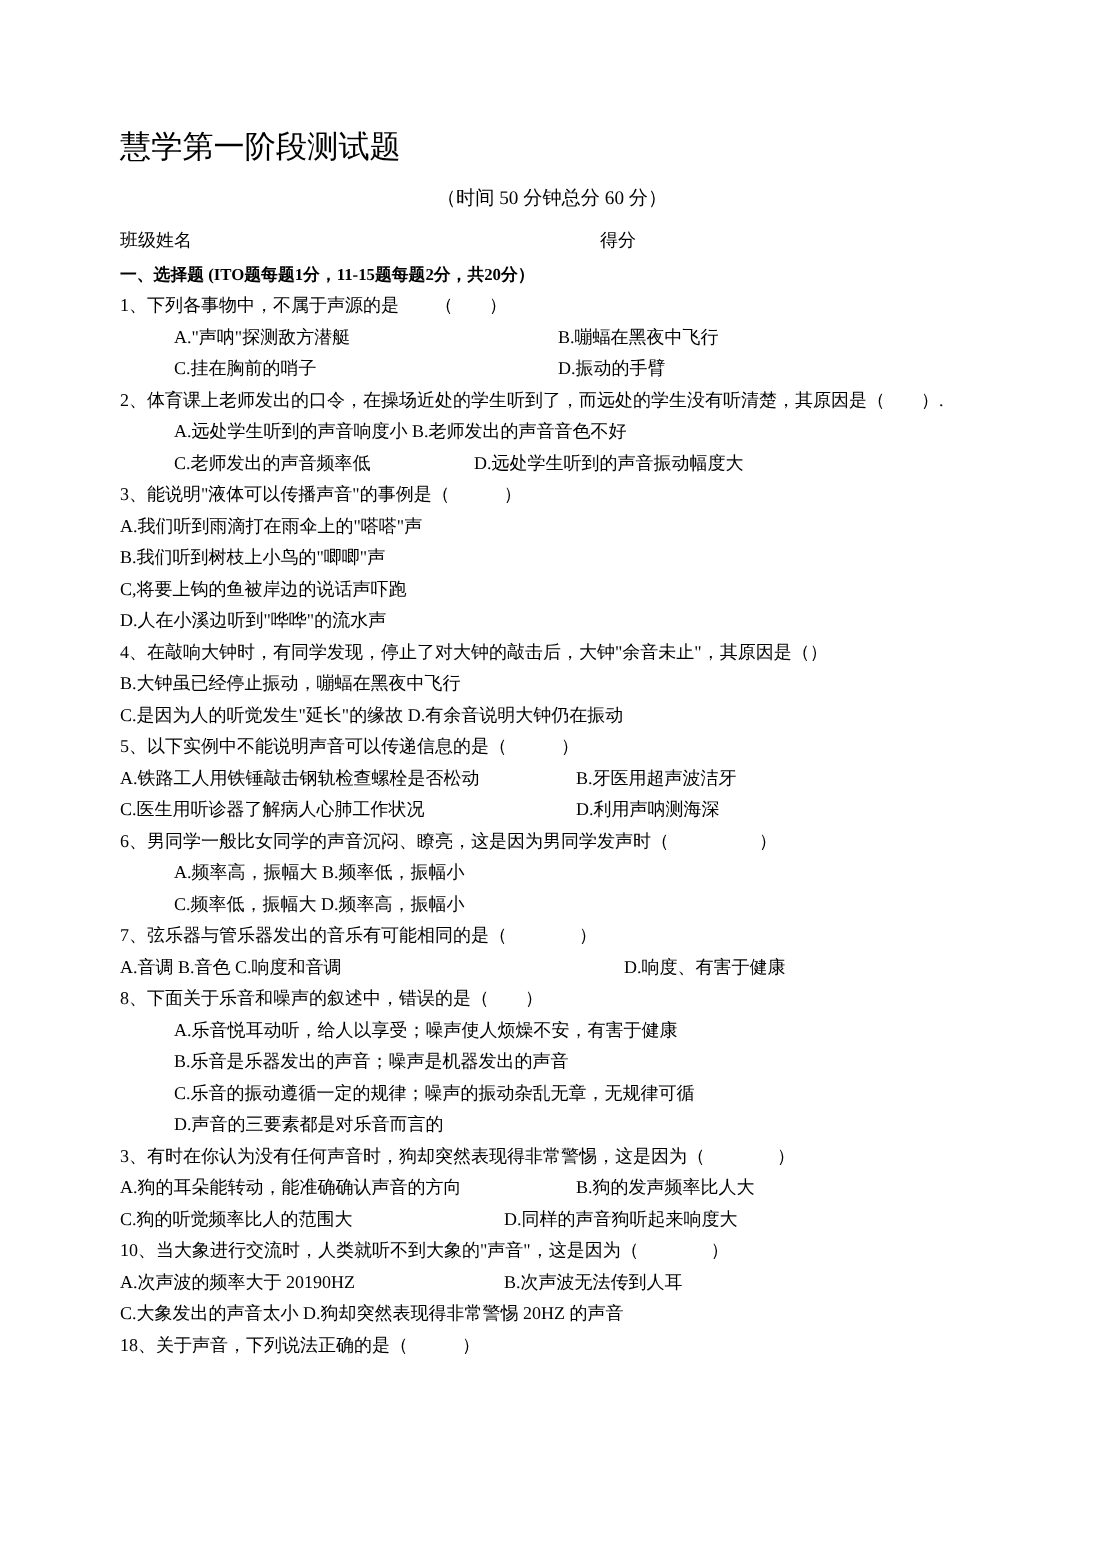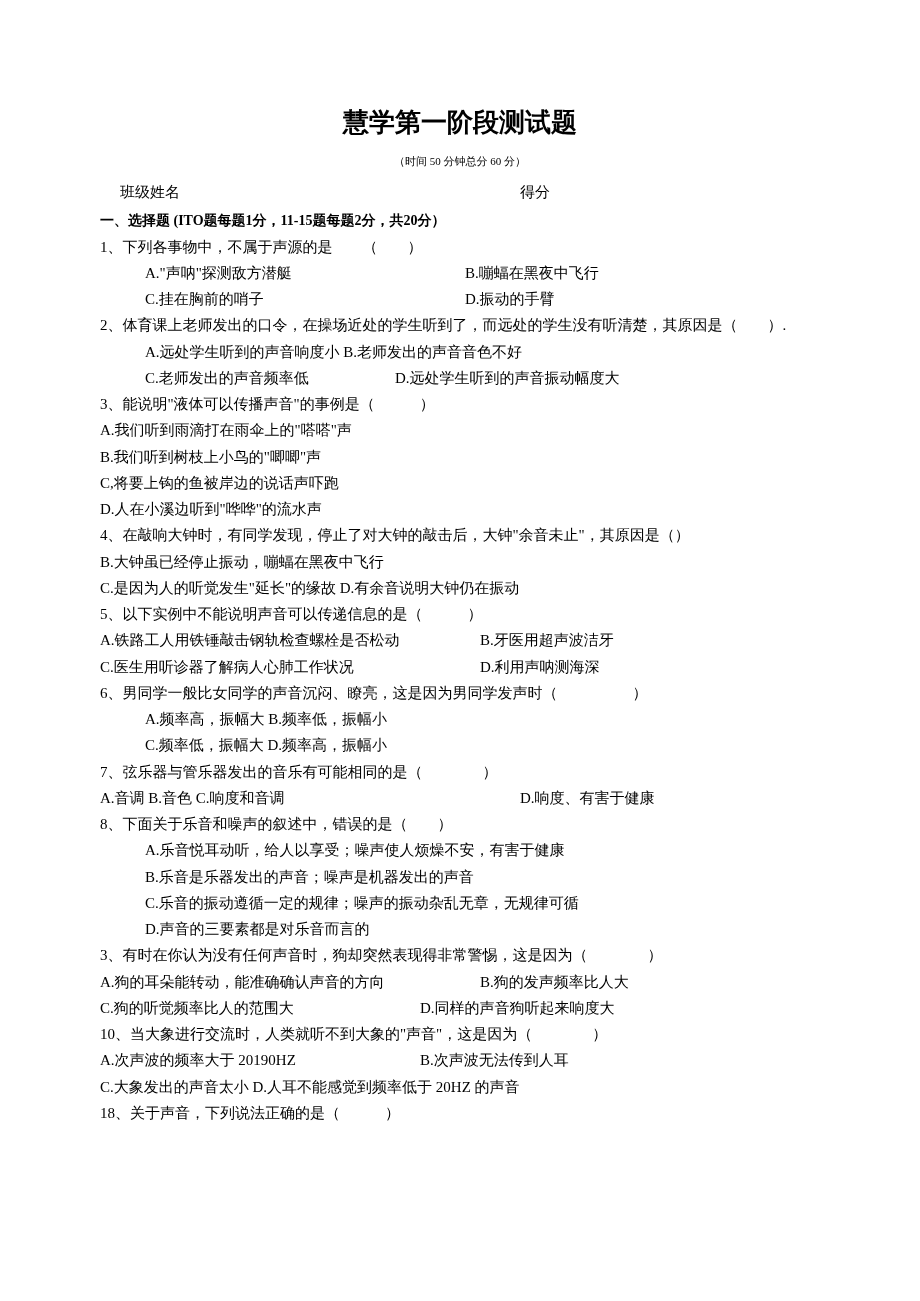--- a/index.html
+++ b/index.html
@@ -7,35 +7,34 @@
     font-size: 15px;
     line-height: 1.75;
     color: #000;
     background: #fff;
     width: 920px;
     margin: 0;
     padding: 100px 100px 60px 100px;
     box-sizing: border-box;
   }
   .title {
-    text-align: center;
     font-size: 26px;
-    font-weight: bold;
+    font-weight: normal;
     margin-bottom: 6px;
   }
   .subtitle {
     text-align: center;
-    font-size: 11px;
+    font-size: 16px;
     margin-bottom: 8px;
   }
   .header-row {
     display: flex;
     margin-bottom: 4px;
   }
-  .header-left { flex: 0 0 auto; margin-left: 20px; }
+  .header-left { flex: 0 0 auto; }
   .header-right { margin-left: 340px; }
   .section-head {
     font-weight: bold;
     font-size: 14px;
   }
   .q { margin: 0; }
   .opts-row {
     display: flex;
     padding-left: 3em;
   }
@@ -121,15 +120,15 @@
 <div style="display:flex">
   <span style="flex:0 0 320px">C.狗的听觉频率比人的范围大</span>
   <span>D.同样的声音狗听起来响度大</span>
 </div>
 
 <div class="q">10、当大象进行交流时，人类就听不到大象的"声音"，这是因为（　　　　）</div>
 <div style="display:flex">
   <span style="flex:0 0 320px">A.次声波的频率大于 20190HZ</span>
   <span>B.次声波无法传到人耳</span>
 </div>
-<div class="q">C.大象发出的声音太小 D.人耳不能感觉到频率低于 20HZ 的声音</div>
+<div class="q">C.大象发出的声音太小 D.狗却突然表现得非常警惕 20HZ 的声音</div>
 
 <div class="q">18、关于声音，下列说法正确的是（　　　）</div>
 
 </body></html>

